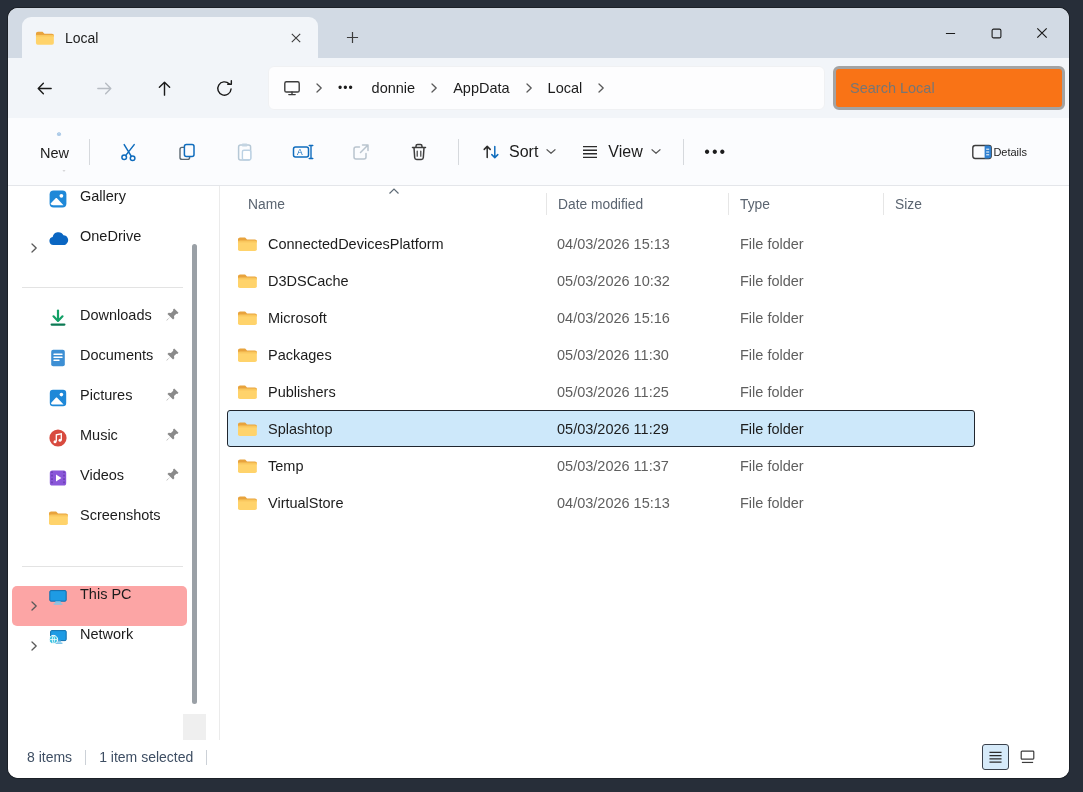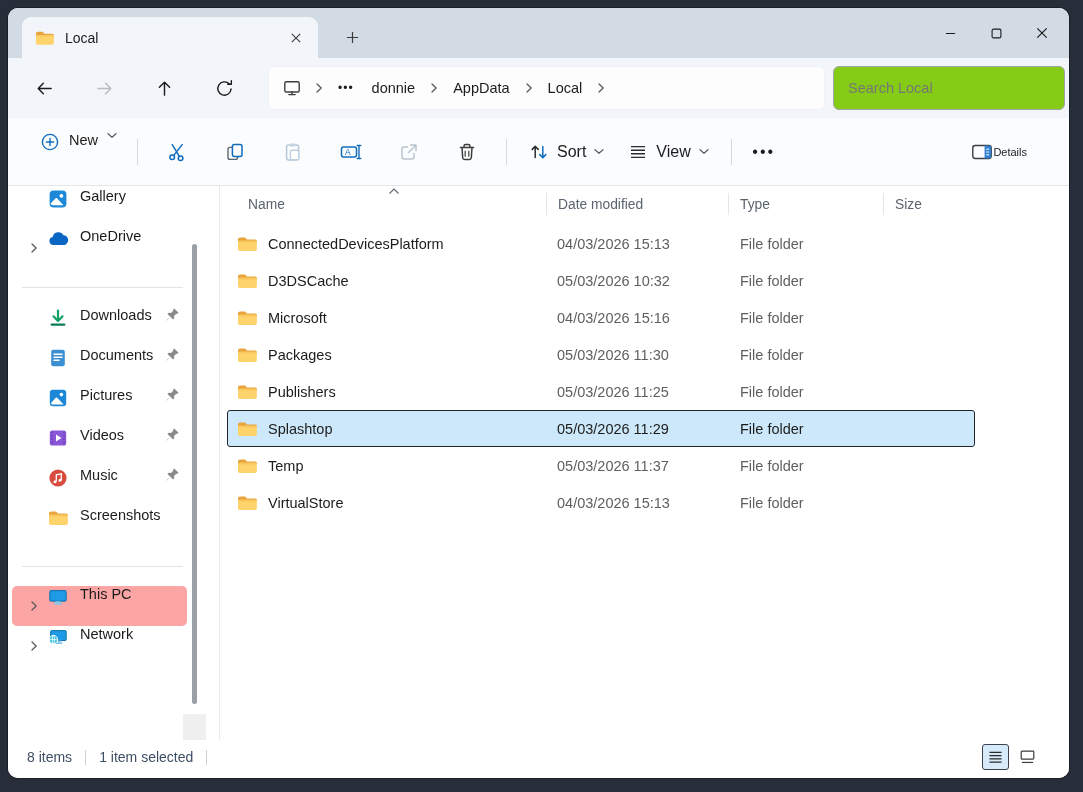--- a/index.html
+++ b/index.html
@@ -25,31 +25,31 @@
   .navbar { height:60px; background:#f2f5f9; display:flex; align-items:center; flex:none; }
   .navbtn { width:34px; height:34px; margin-left:26px; border-radius:5px; flex:none;
             display:flex; align-items:center; justify-content:center; }
   .navbtn:first-child { margin-left:19px; }
   .crumbbar { margin-left:27px; width:557px; height:44px; background:#fdfdfe; border-radius:6px;
               display:flex; align-items:center; padding:0 6px; border:1px solid #f0f1f3; }
   .crumb { display:flex; align-items:center; height:34px; padding:0 9px; border-radius:5px;
            font-size:14.5px; color:#1c1c1c; white-space:nowrap; }
   .crumb-sep { width:20px; display:flex; justify-content:center; align-items:center; }
   .crumb-dev { padding:0 7px; display:flex; align-items:center; }
-  .searchbar { margin-left:8px; width:232px; height:44px; background:#84cc16; border-radius:6px;
-               display:flex; align-items:center; padding:0 14px; border:1px solid #a3a3a3; }
+  .searchbar { margin-left:8px; width:232px; height:44px; background:#f97316; border-radius:6px;
+               display:flex; align-items:center; padding:0 14px; border:3px solid #a3a3a3; }
   .searchbar input { border:none; outline:none; background:transparent; width:100%;
                      font-size:14.5px; color:#1c1c1c; font-family:inherit; }
   .searchbar input::placeholder { color:#767676; }
 
   
   .toolbar { height:68px; background:#fbfcfe; border-bottom:1px solid #e4e6ea;
              display:flex; align-items:center; flex:none; }
-  .tbnew { margin-left:22px; height:40px; display:flex; align-items:flex-start; gap:9px;
-           padding:0 10px; border-radius:5px; font-size:14.5px; color:#1c1c1c; }
+  .tbnew { margin-left:22px; height:40px; display:flex; align-items:flex-end; gap:9px;
+           padding:0 10px; border-radius:5px; font-size:14.5px; color:#1c1c1c;flex-direction:column; }
   .tbdiv { width:1px; height:26px; background:#d6d9dd; margin:0 10px; flex:none; }
   .tbicon { width:58px; height:40px; border-radius:5px; display:flex; align-items:center; justify-content:center; flex:none; }
   .tbdrop { height:40px; display:flex; align-items:center; gap:8px; padding:0 12px;
             border-radius:5px; font-size:16px; color:#1c1c1c; }
   .tbmore { width:44px; height:40px; display:flex; align-items:center; justify-content:center;
             font-size:16px; letter-spacing:2px; color:#1c1c1c; border-radius:5px; }
   .tbdetails { margin-left:auto; margin-right:30px; height:40px; display:flex; align-items:center;
                gap:0; padding:0 12px; border-radius:5px; font-size:11px; color:#1c1c1c; }
 
   
@@ -382,43 +382,43 @@
         <span class="pin">
             <svg width="15" height="15" viewBox="0 0 16 16">
               <use href="#def-pin"></use>
             </svg>
           </span>
       </div>
       <div class="side-item">
         <span class="exp"></span>
         <span class="sicon">
           <svg width="20" height="20" viewBox="0 0 20 20">
-              <rect x="1.8" y="2.5" width="16.4" height="15" rx="2.6" fill="#8a57d9"></rect>
-              <path d="M4 3.4v13.2M16 3.4v13.2" stroke="#6a3fb2" stroke-width="1.6" stroke-dasharray="1.7 1.7"></path>
-              <path d="M8 6.6l5.4 3.4L8 13.4z" fill="#fff"></path>
-            </svg>
-        </span>
-        <span class="slabel">Videos</span>
-        <span class="pin">
-            <svg width="15" height="15" viewBox="0 0 16 16">
-              <use href="#def-pin"></use>
-            </svg>
-          </span>
-      </div>
-      <div class="side-item">
-        <span class="exp"></span>
-        <span class="sicon">
-          <svg width="20" height="20" viewBox="0 0 20 20">
               <circle cx="10" cy="10" r="8.6" fill="#d84b3f"></circle>
               <path d="M8.3 13.6V6.9l5-1v6.3" fill="none" stroke="#fff" stroke-width="1.3"></path>
               <circle cx="7" cy="13.7" r="1.5" fill="#fff"></circle>
               <circle cx="12" cy="12.3" r="1.5" fill="#fff"></circle>
             </svg>
         </span>
         <span class="slabel">Music</span>
+        <span class="pin">
+            <svg width="15" height="15" viewBox="0 0 16 16">
+              <use href="#def-pin"></use>
+            </svg>
+          </span>
+      </div>
+      <div class="side-item">
+        <span class="exp"></span>
+        <span class="sicon">
+          <svg width="20" height="20" viewBox="0 0 20 20">
+              <rect x="1.8" y="2.5" width="16.4" height="15" rx="2.6" fill="#8a57d9"></rect>
+              <path d="M4 3.4v13.2M16 3.4v13.2" stroke="#6a3fb2" stroke-width="1.6" stroke-dasharray="1.7 1.7"></path>
+              <path d="M8 6.6l5.4 3.4L8 13.4z" fill="#fff"></path>
+            </svg>
+        </span>
+        <span class="slabel">Videos</span>
         <span class="pin">
             <svg width="15" height="15" viewBox="0 0 16 16">
               <use href="#def-pin"></use>
             </svg>
           </span>
       </div>
       <div class="side-item">
         <span class="exp"></span>
         <span class="sicon">
             <svg width="20" height="16" viewBox="0 0 24 19">

